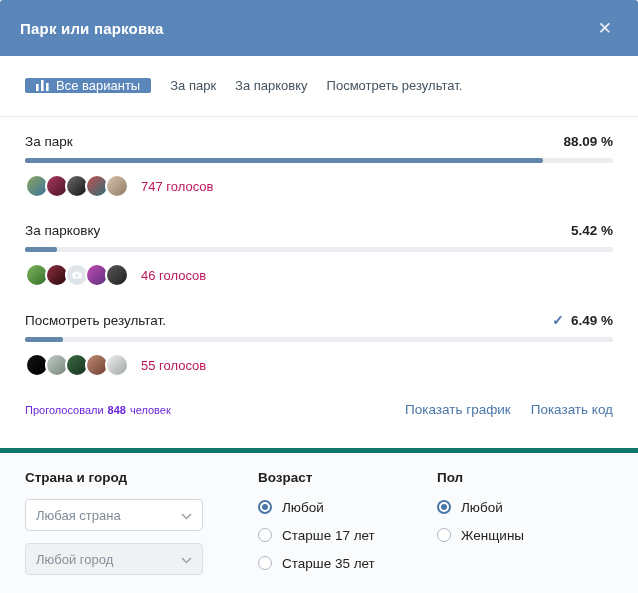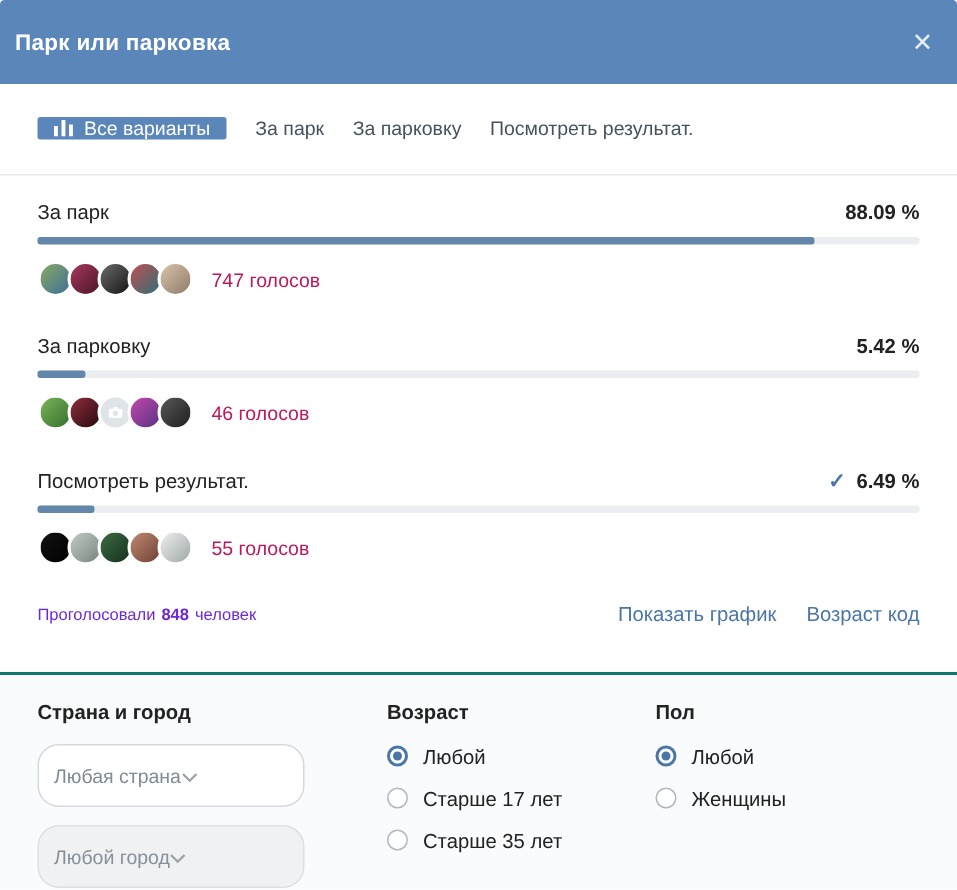--- a/index.html
+++ b/index.html
@@ -7,21 +7,21 @@
   body {
     width:638px; height:593px; overflow:hidden;
     font-family:"Liberation Sans", sans-serif;
     -webkit-font-smoothing:antialiased;
   }
   .modal { width:638px; height:593px; display:flex; flex-direction:column; background:#fff; }
 
   
   .header {
     height:56px; flex:0 0 56px; background:#5b86ba;
-    display:flex; align-items:center; padding:0 10px;
+    display:flex; align-items:center; padding:0 20px;
     border-radius:3px 3px 0 0;
   }
   .title { color:#fff; font-size:15px; font-weight:700; letter-spacing:.2px; }
   .close-btn {
     margin-left:auto; color:rgba(255,255,255,.85); font-size:17px; line-height:1;
     cursor:pointer; padding:4px 6px; user-select:none;
   }
 
   
   .tabs {
@@ -54,28 +54,28 @@
   .votes { margin-left:12px; font-size:13px; color:#be185d; }
 
   .summary-row { display:flex; align-items:center; margin-top:4px; }
   .summary { font-size:11px; color:#6d28d9; display:flex; gap:4px; }
   .summary b { font-weight:700; }
   .links { margin-left:auto; display:flex; gap:20px; }
   .link { color:#4a76a8; font-size:13.5px; text-decoration:none; cursor:pointer; }
 
   
   .filters {
-    flex:0 0 145px; height:145px; background:#fafbfc; border-top:2px solid #0f766e;
+    flex:0 0 145px; height:145px; background:#fafbfc; border-top:5px solid #0f766e;
     padding:17px 25px 0; display:flex;
   }
   .fcol1 { width:233px; } .fcol2 { width:179px; } .fcol3 { flex:1; }
   .ftitle { font-size:13.5px; font-weight:700; color:#222; margin-bottom:14px; }
   .select {
-    width:178px; height:42px; border:1px solid #d3d9de; border-radius:14px; background:#fff;
-    display:flex; align-items:center; justify-content:flex-start; padding:0 10px;
+    width:178px; height:32px; border:1px solid #d3d9de; border-radius:4px; background:#fff;
+    display:flex; align-items:center; justify-content:space-between; padding:0 10px;
     font-size:13px; color:#7f8b97; margin-bottom:12px; cursor:pointer;
   }
   .select.disabled { background:#f0f1f3; border-color:#dcdfe3; color:#87909a; }
   .radio-row { display:flex; align-items:center; margin-bottom:12px; cursor:pointer; height:16px; }
   .radio {
     width:14px; height:14px; border:1px solid #aeb7c2; border-radius:50%;
     background:#fff; position:relative; flex:0 0 14px;
   }
   .radio.on { border:2px solid #4a76a8; }
   .radio.on::after {
@@ -194,21 +194,21 @@
     </div>
 
     <div class="summary-row">
       <span class="summary">
         <span>Проголосовали</span>
           <b>848</b>
           <span>человек</span>
       </span>
       <span class="links">
         <a class="link">Показать график</a>
-        <a class="link">Возраст код</a>
+        <a class="link">Показать код</a>
       </span>
     </div>
   </div>
 
   <div class="filters">
 
     <div class="fcol1">
       <div class="ftitle">Страна и город</div>
       <div class="select">
         <span>Любая страна</span>

